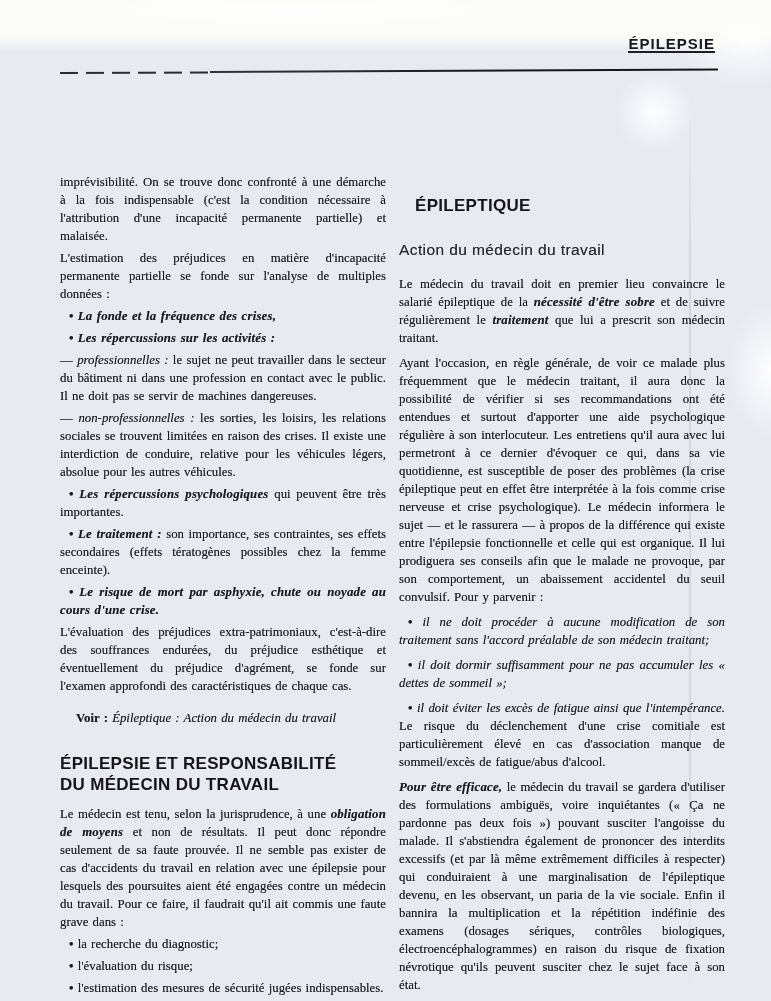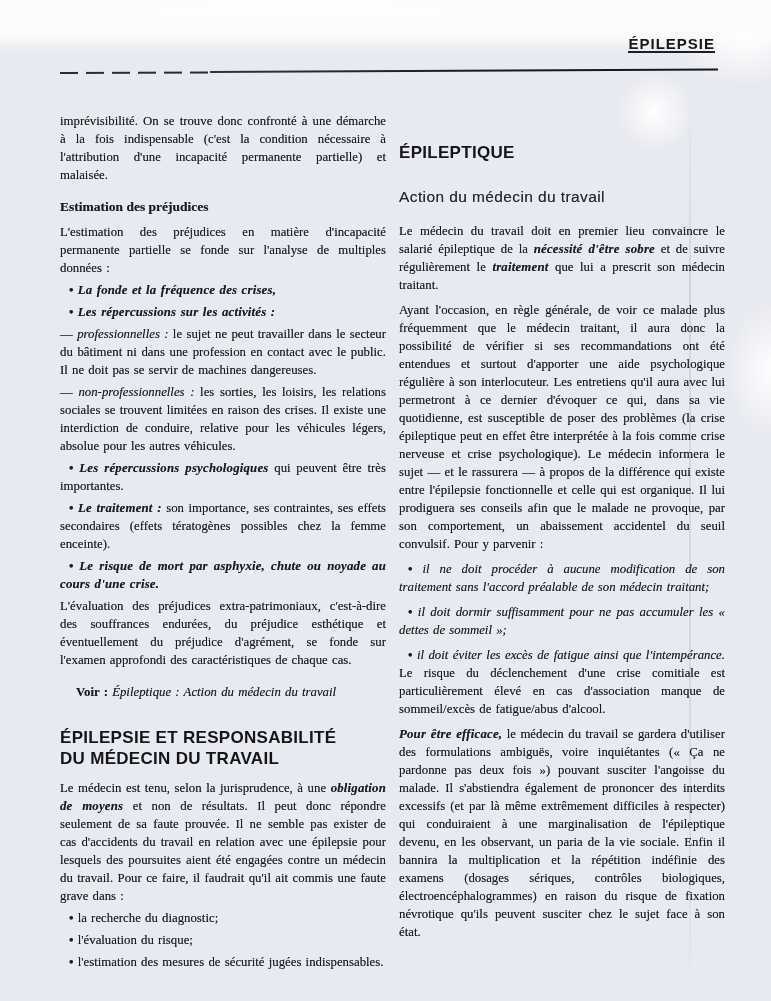--- a/index.html
+++ b/index.html
@@ -26,21 +26,21 @@
     border-bottom:2.5px solid #1e1e26;
   }
   .rule{position:absolute;top:70px;left:60px;width:658px;height:3px;transform:rotate(-0.18deg);}
   .rule .dashes{position:absolute;left:0;top:1px;width:150px;height:2px;
     background:repeating-linear-gradient(to right,#2a2a32 0 18px, transparent 18px 26px);}
   .rule .solid{position:absolute;left:150px;right:0;top:0;height:2px;
     background:linear-gradient(to right,#33333b, #17171e 60%);transform:rotate(-0.1deg);}
   
   .cols{
     position:absolute;top:86px;left:60px;right:46px;bottom:0;
-    display:flex;gap:13px;align-items:center;
+    display:flex;gap:13px;align-items:flex-end;
   }
   .col{flex:1 1 0;min-width:0;}
   .body-par{
     font:12.8px/18px "Liberation Serif","DejaVu Serif",serif;
     text-align:justify;margin:4px 0;word-spacing:1px;
     text-shadow:0 0 .5px rgba(25,25,35,.55);
   }
   .col-right .body-par{margin:7px 0;}
   .bullet{text-indent:9px;}
   .dot{font-weight:bold;}
@@ -48,21 +48,21 @@
   .s-b{font-weight:bold;}
   .s-bi{font-weight:bold;font-style:italic;letter-spacing:.2px;font-family:Liberation Serif, serif;}
   .heading-serif{
     font:bold 13.5px/18px "Liberation Serif","DejaVu Serif",serif;
     margin:14px 0 7px;text-shadow:0 0 .5px rgba(25,25,35,.55);
   }
   .heading-sans{
     font:bold 17px/21px "Liberation Sans","DejaVu Sans",sans-serif;
     letter-spacing:.3px;margin:26px 0 10px;white-space:pre-line;color:#141419;
   }
-  .col-right .heading-sans{margin:2px 0 24px;}
+  .col-right .heading-sans{margin:2px 16px 24px;}
   .subheading-sans{
     font:15.5px/19px "Liberation Sans","DejaVu Sans",sans-serif;
     letter-spacing:.4px;margin:0 0 16px;color:#26262e;font-weight:normal;
     text-shadow:0 0 .6px rgba(30,30,40,.5);
   }
   .see{margin:14px 16px 6px;}
   .heading-top{margin-top:0;}
 </style>
 </head>
 <body>
@@ -73,21 +73,20 @@
   <div class="runhead">ÉPILEPSIE</div>
 
   <div class="rule">
     <div class="dashes"></div>
     <div class="solid"></div>
   </div>
 
   <div class="cols">
     <div class="col col-left" id="col-left">
         <p class="body-par heading-top"><span>imprévisibilité. On se trouve donc confronté à une démarche à la fois indispensable (c'est la condition nécessaire à l'attribution d'une incapacité permanente partielle) et malaisée.</span></p>
-        <h3 class="heading-serif"><span>Estimation des préjudices</span></h3>
         <p class="body-par"><span>L'estimation des préjudices en matière d'incapacité permanente partielle se fonde sur l'analyse de multiples données :</span></p>
         <p class="body-par bullet"><span class="dot">• </span><span class="s-bi">La fonde et la fréquence des crises,</span></p>
         <p class="body-par bullet"><span class="dot">• </span><span class="s-bi">Les répercussions sur les activités :</span></p>
         <p class="body-par"><span>— </span><span class="s-i">professionnelles :</span><span> le sujet ne peut travailler dans le secteur du bâtiment ni dans une profession en contact avec le public. Il ne doit pas se servir de machines dangereuses.</span></p>
         <p class="body-par"><span>— </span><span class="s-i">non-professionnelles :</span><span> les sorties, les loisirs, les relations sociales se trouvent limitées en raison des crises. Il existe une interdiction de conduire, relative pour les véhicules légers, absolue pour les autres véhicules.</span></p>
         <p class="body-par bullet"><span class="dot">• </span><span class="s-bi">Les répercussions psychologiques</span><span> qui peuvent être très importantes.</span></p>
         <p class="body-par bullet"><span class="dot">• </span><span class="s-bi">Le traitement :</span><span> son importance, ses contraintes, ses effets secondaires (effets tératogènes possibles chez la femme enceinte).</span></p>
         <p class="body-par bullet"><span class="dot">• </span><span class="s-bi">Le risque de mort par asphyxie, chute ou noyade au cours d'une crise.</span></p>
         <p class="body-par"><span>L'évaluation des préjudices extra-patrimoniaux, c'est-à-dire des souffrances endurées, du préjudice esthétique et éventuellement du préjudice d'agrément, se fonde sur l'examen approfondi des caractéristiques de chaque cas.</span></p>
         <p class="body-par see"><span class="s-b">Voir : </span><span class="s-i">Épileptique : Action du médecin du travail</span></p>

